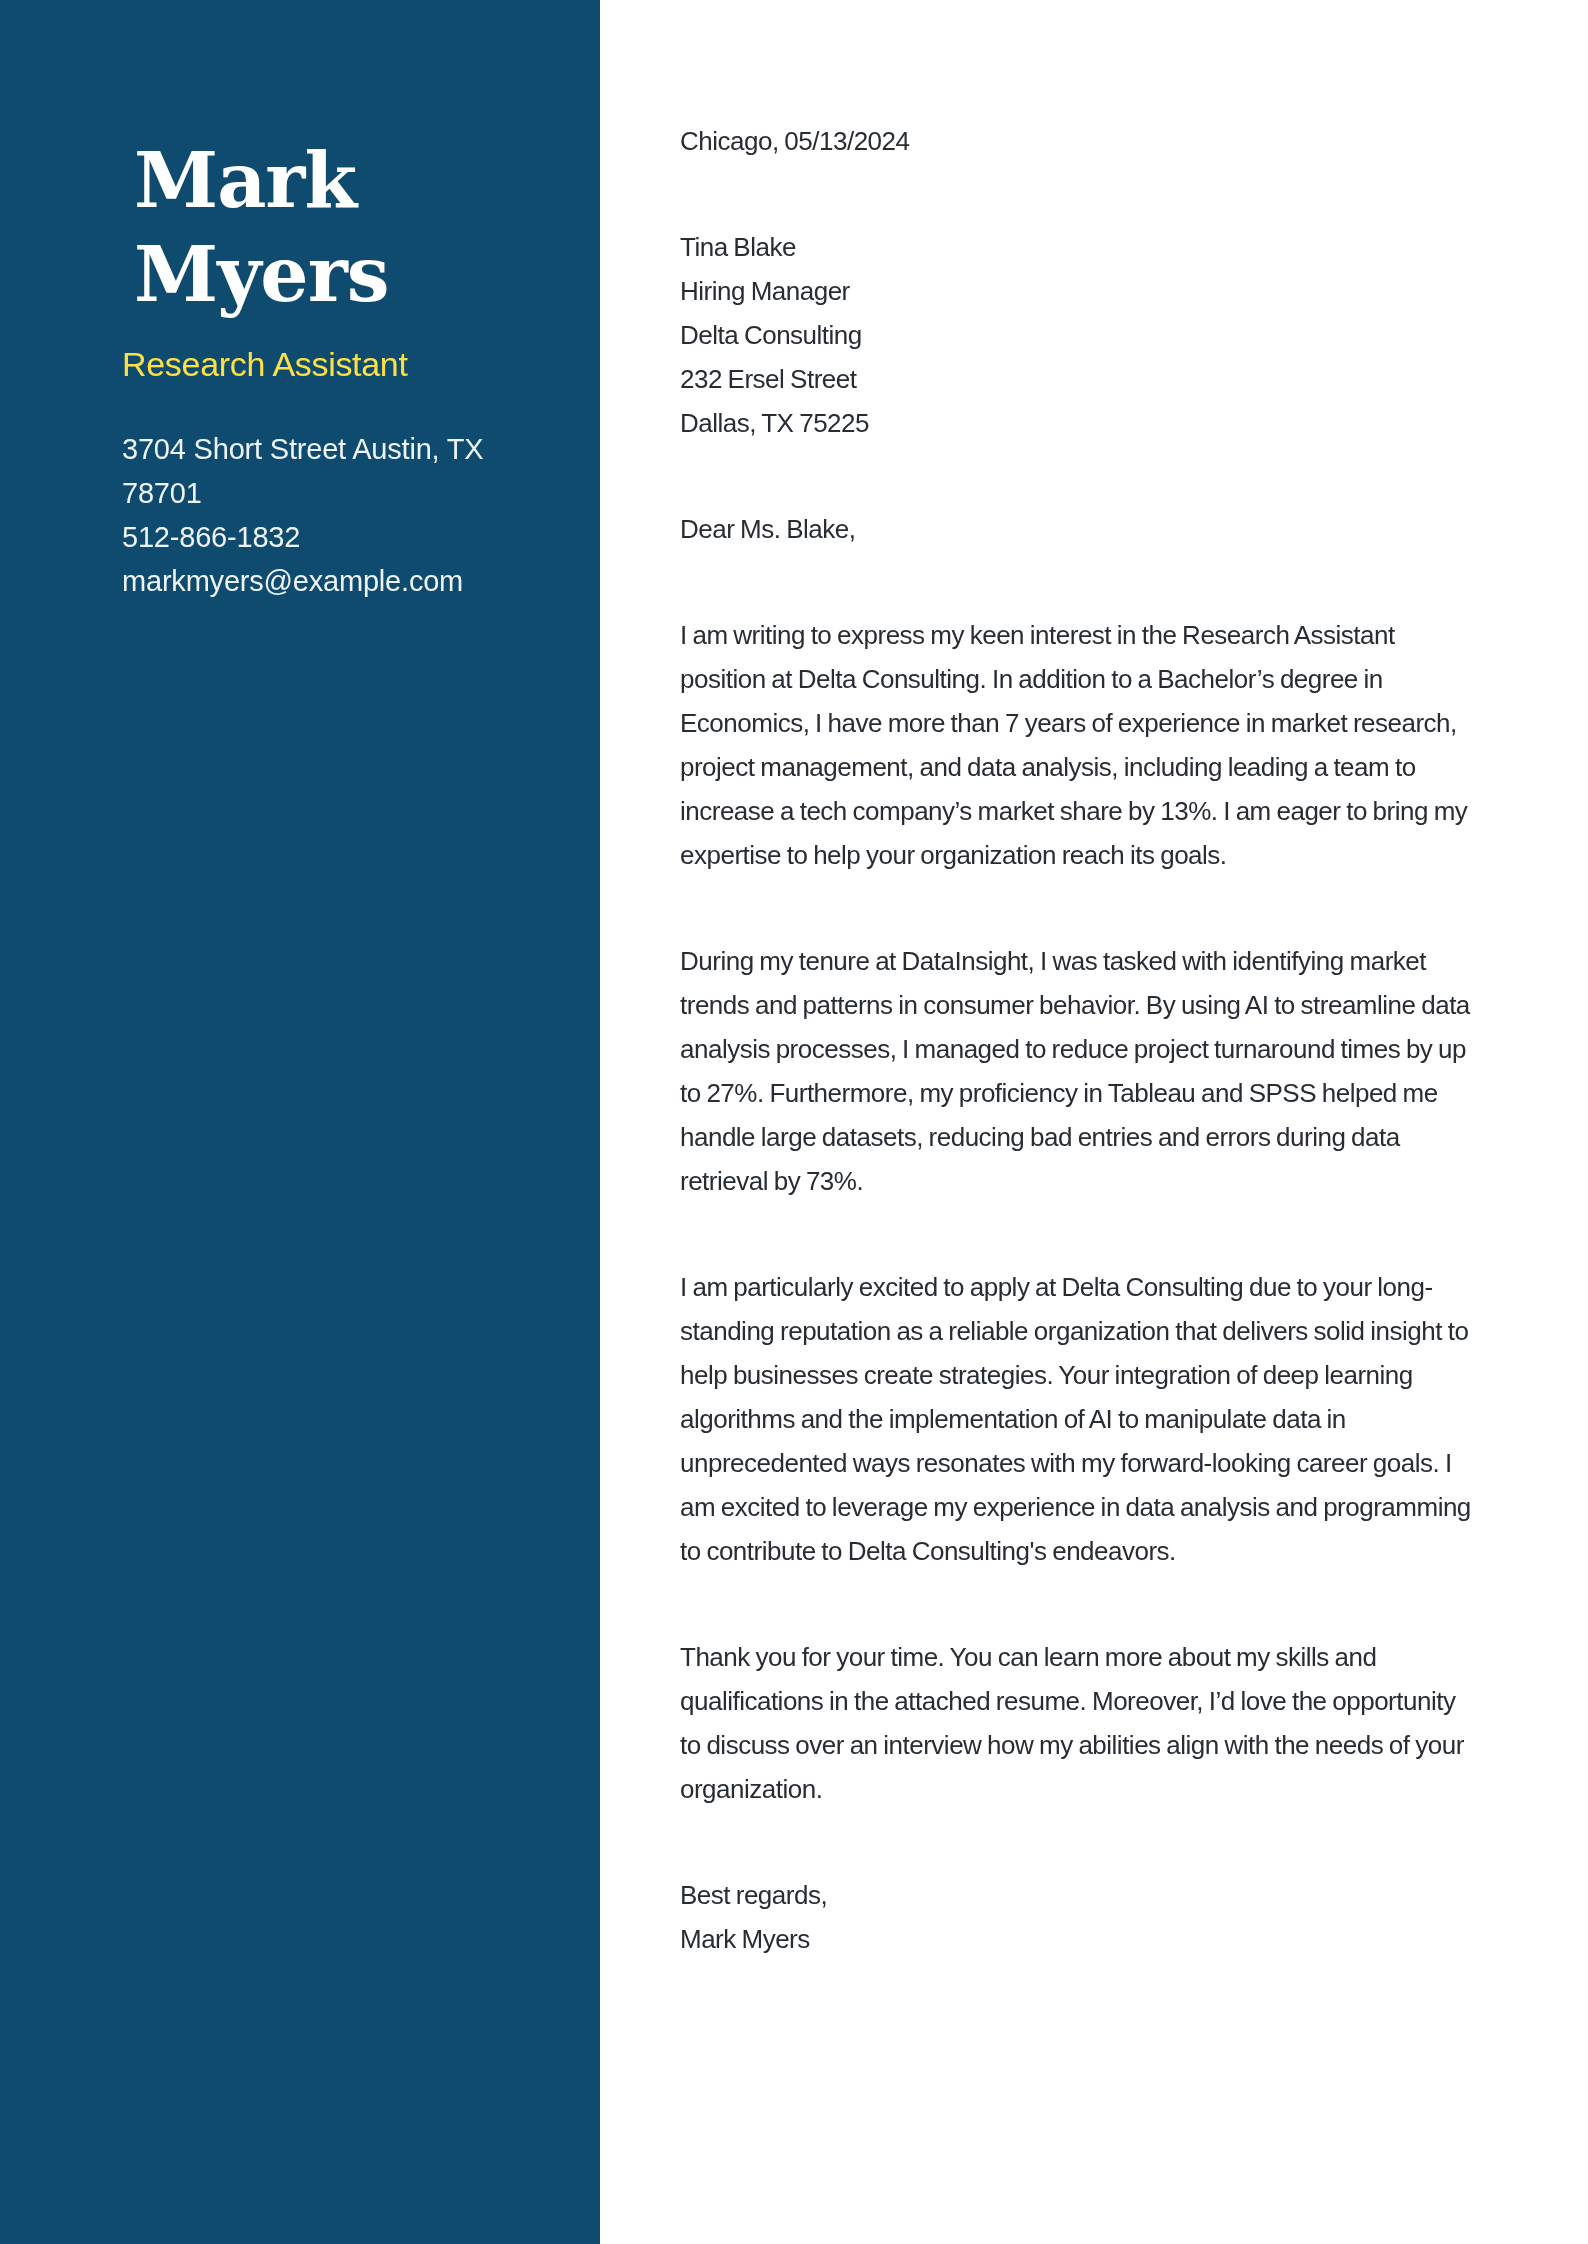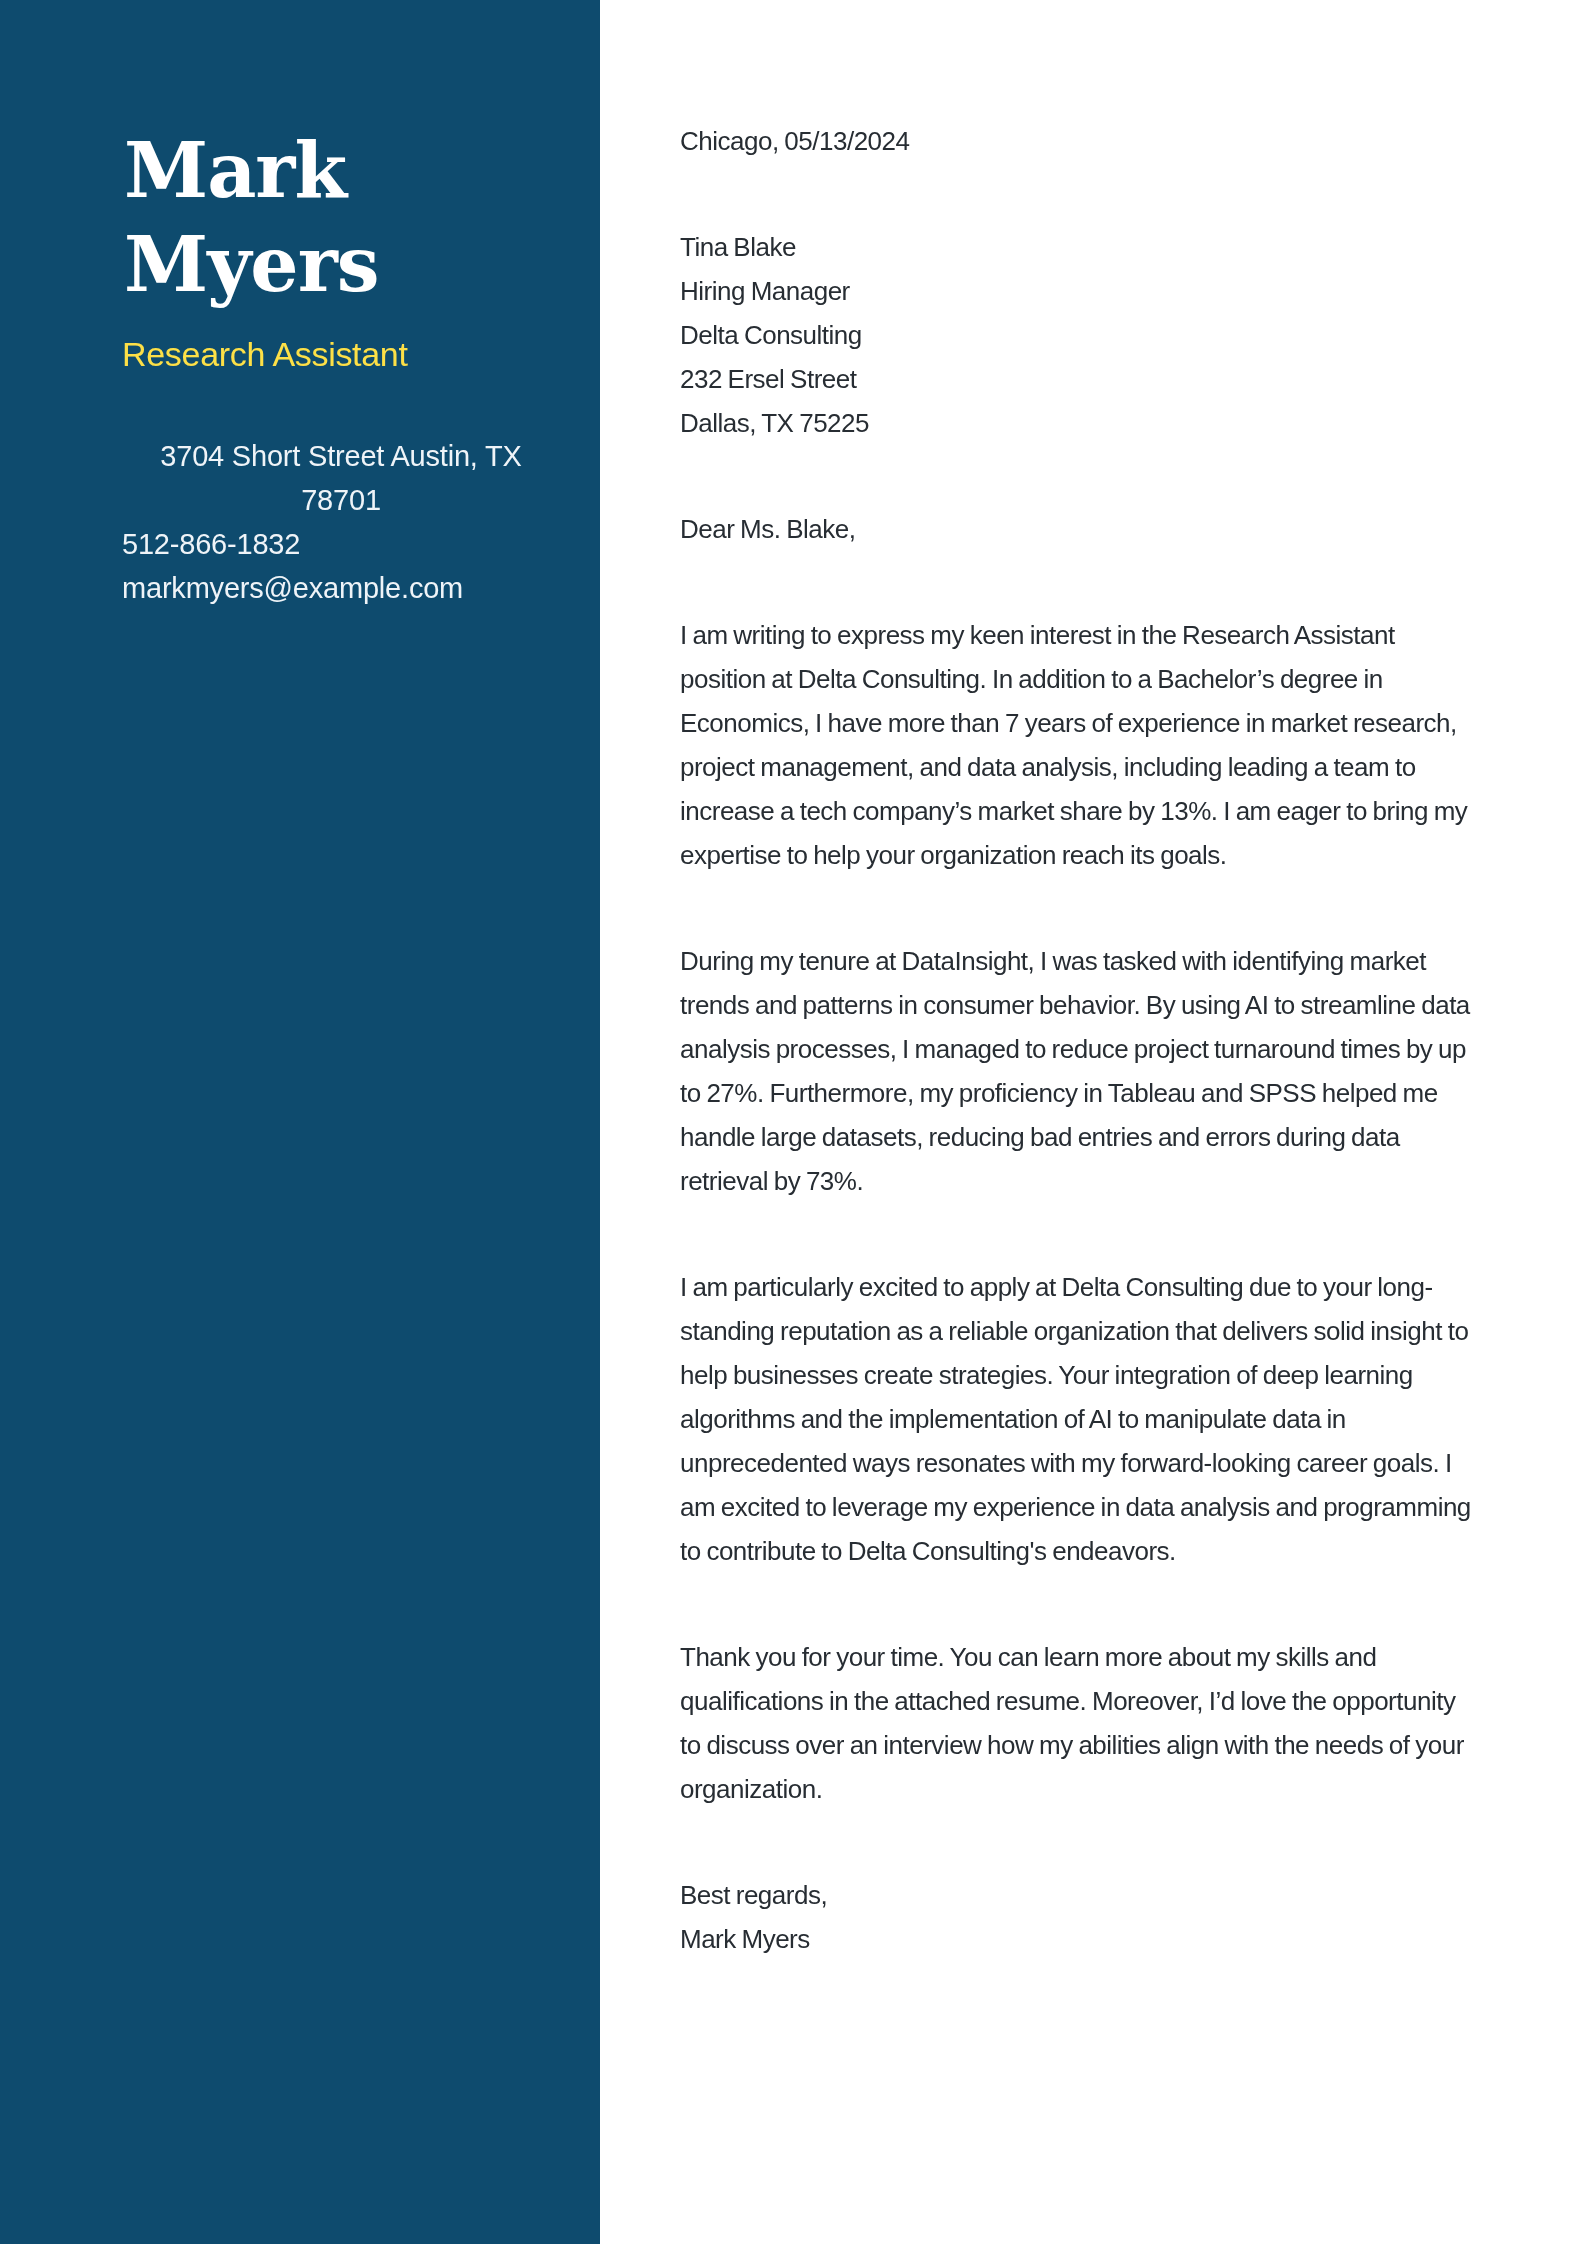--- a/index.html
+++ b/index.html
@@ -20,36 +20,36 @@
     padding: 122px 40px 0 122px;
   }
   .name {
     font-family: "DejaVu Serif", serif;
     font-weight: 700;
     font-size: 76px;
     line-height: 94px;
     letter-spacing: -1px;
     color: #ffffff;
     white-space: pre-line;
-    margin: 2px;
+    margin: 12px;
   }
   .job-title {
     margin-top: 22px;
     font-size: 34px;
     line-height: 40px;
     letter-spacing: -0.3px;
     color: #fde047;
   }
   .contact-item {
     color: #EFF4F8;
     font-size: 29px;
     line-height: 44px;
     letter-spacing: -0.2px;
   }
-  .address { margin-top: 60px; white-space: pre-line; text-align: center; }
+  .address { margin-top: 43px; white-space: pre-line; }
   .phone   { }
   .email   { }
   .main {
     position: absolute;
     left: 600px; top: 0; right: 0; bottom: 0;
     box-sizing: border-box;
     padding: 119px 0 0 80px;
     color: #272D33;
     font-size: 26px;
     line-height: 44px;

